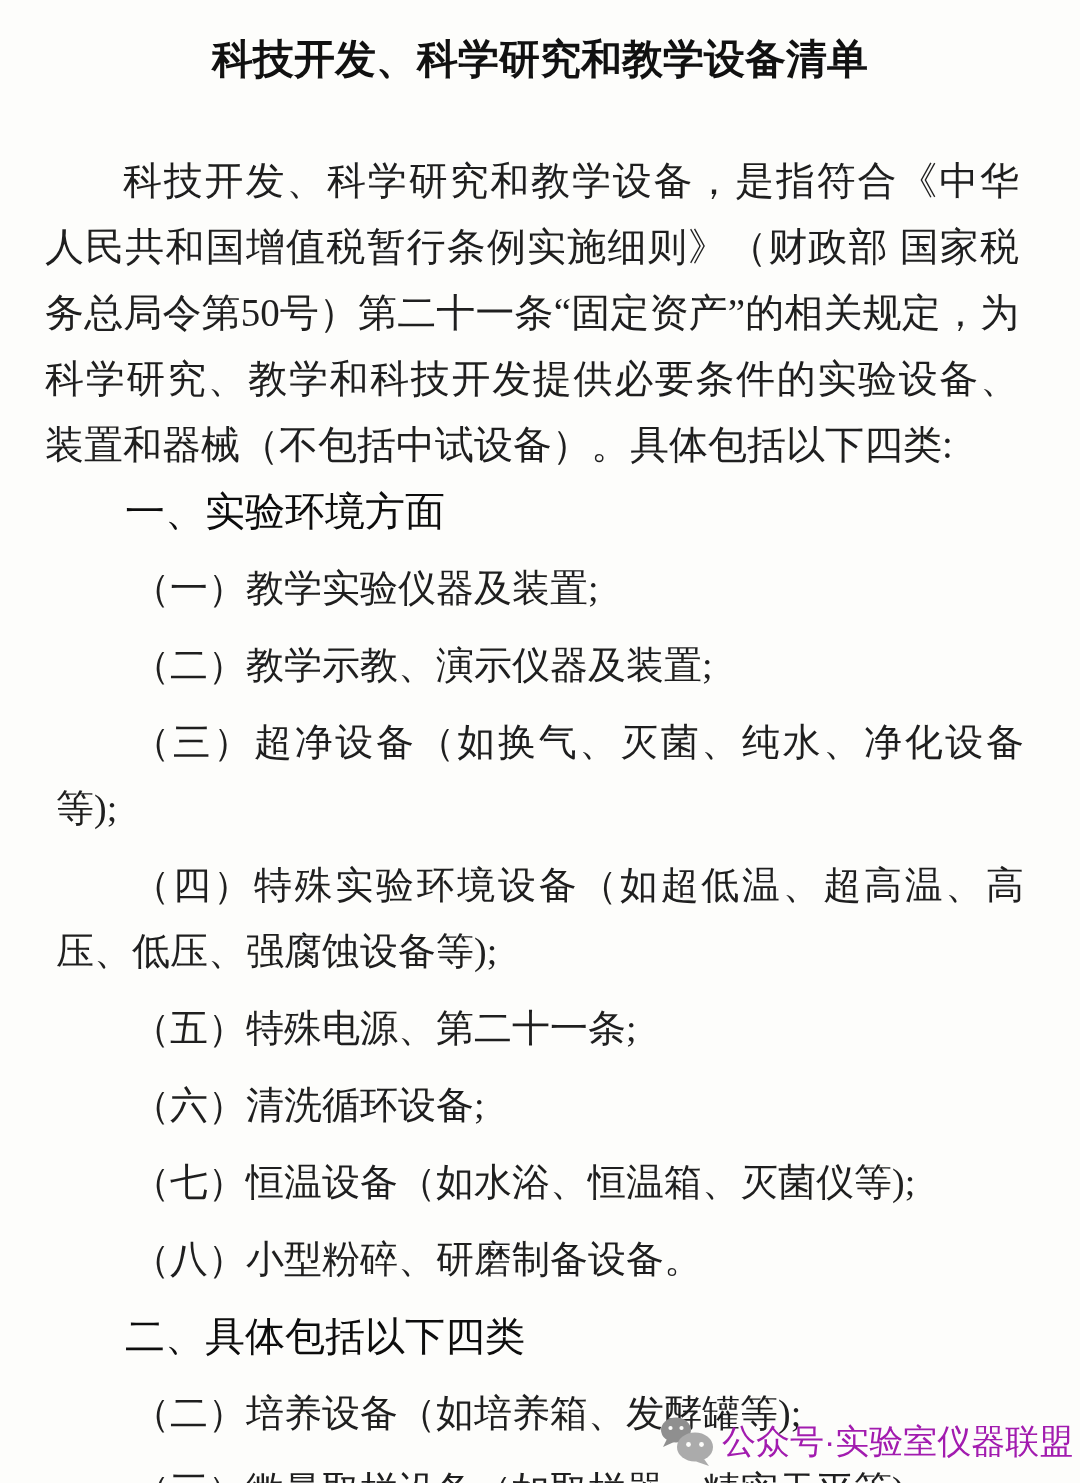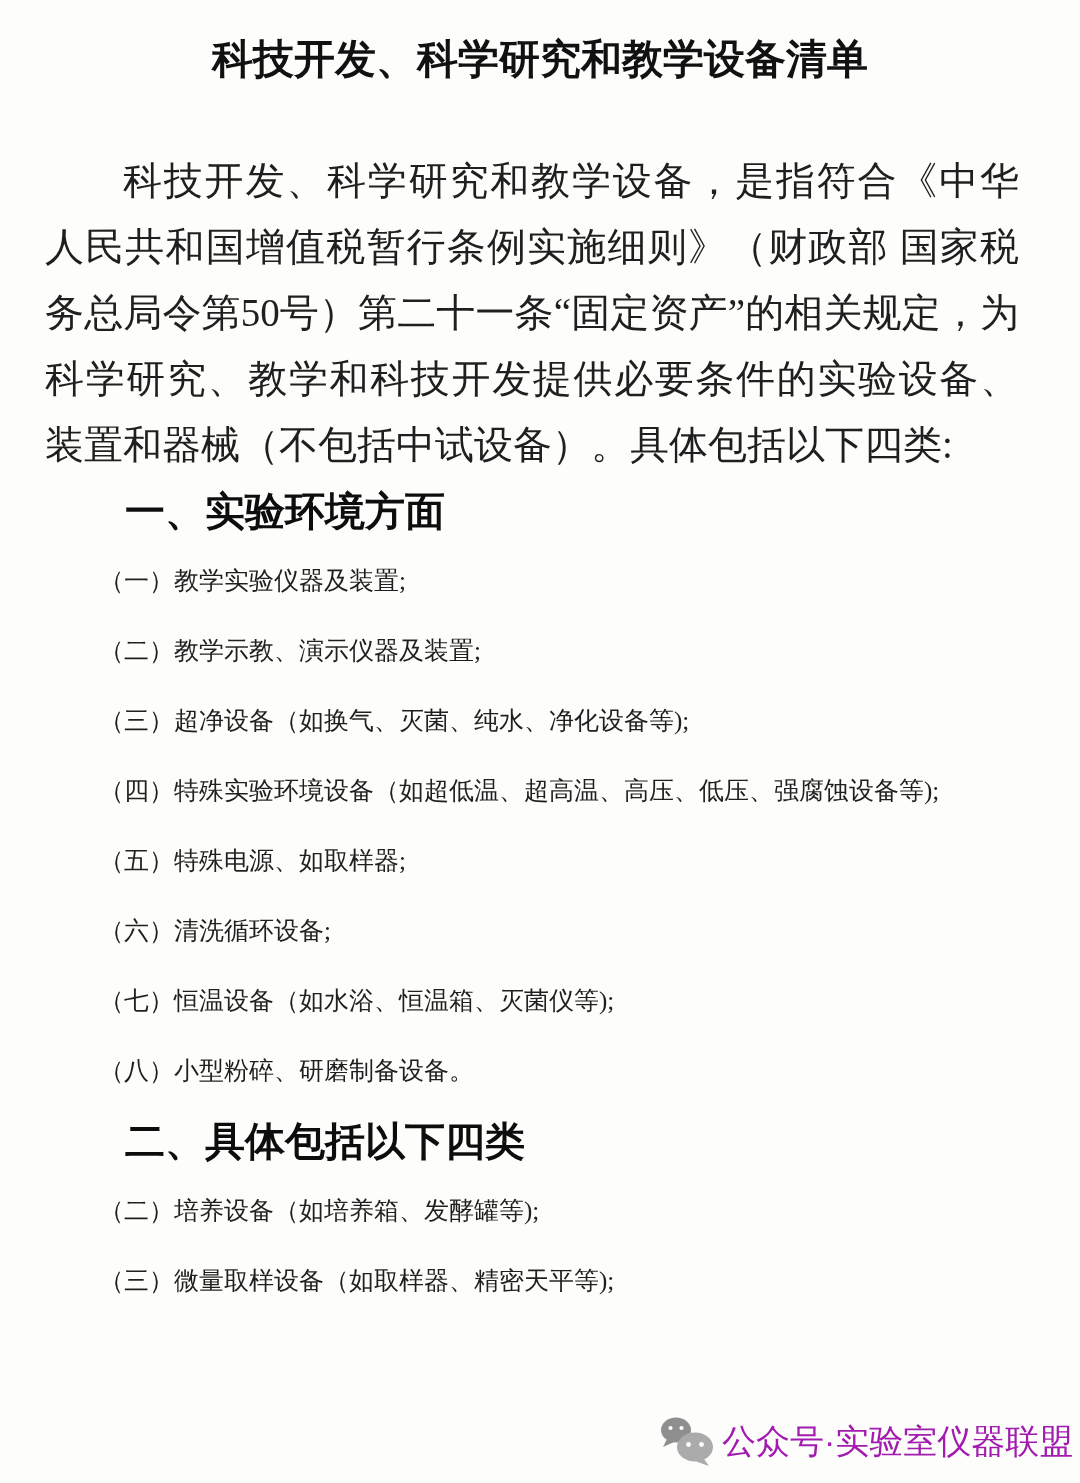--- a/index.html
+++ b/index.html
@@ -33,28 +33,28 @@
     font-size: 39px;
     line-height: 66px;
     text-align: justify;
     text-justify: inter-character;
     text-indent: 2em;
   }
   .section-heading {
     margin: 0;
     font-size: 40px;
     line-height: 66px;
-    font-weight: 700;
+    font-weight: 400;
     color: #0d0d0d;
     text-indent: 2em;
     font-family: "Liberation Sans", sans-serif;
   }
   .list-item {
-    margin: 4px;
-    font-size: 25px;
+    margin: 11px;
+    font-size: 38px;
     line-height: 66px;
     text-align: justify;
     text-justify: inter-character;
     text-indent: 2em;
   }
   .watermark {
     position: absolute;
     left: 660px;
     top: 1416px;
     display: flex;
@@ -84,21 +84,21 @@
 
     <h1 class="doc-title">科技开发、科学研究和教学设备清单</h1>
 
     <p class="intro">科技开发、科学研究和教学设备，是指符合《中华人民共和国增值税暂行条例实施细则》（财政部 国家税务总局令第50号）第二十一条“固定资产”的相关规定，为科学研究、教学和科技开发提供必要条件的实验设备、装置和器械（不包括中试设备）。具体包括以下四类:</p>
 
     <p class="section-heading">一、实验环境方面</p>
     <p class="list-item">（一）教学实验仪器及装置;</p>
     <p class="list-item">（二）教学示教、演示仪器及装置;</p>
     <p class="list-item">（三）超净设备（如换气、灭菌、纯水、净化设备等);</p>
     <p class="list-item">（四）特殊实验环境设备（如超低温、超高温、高压、低压、强腐蚀设备等);</p>
-    <p class="list-item">（五）特殊电源、如取样器;</p>
+    <p class="list-item">（五）特殊电源、第二十一条;</p>
     <p class="list-item">（六）清洗循环设备;</p>
     <p class="list-item">（七）恒温设备（如水浴、恒温箱、灭菌仪等);</p>
     <p class="list-item">（八）小型粉碎、研磨制备设备。</p>
 
     <p class="section-heading">二、具体包括以下四类</p>
     <p class="list-item">（二）培养设备（如培养箱、发酵罐等);</p>
     <p class="list-item">（三）微量取样设备（如取样器、精密天平等);</p>
 
   </div>
 

